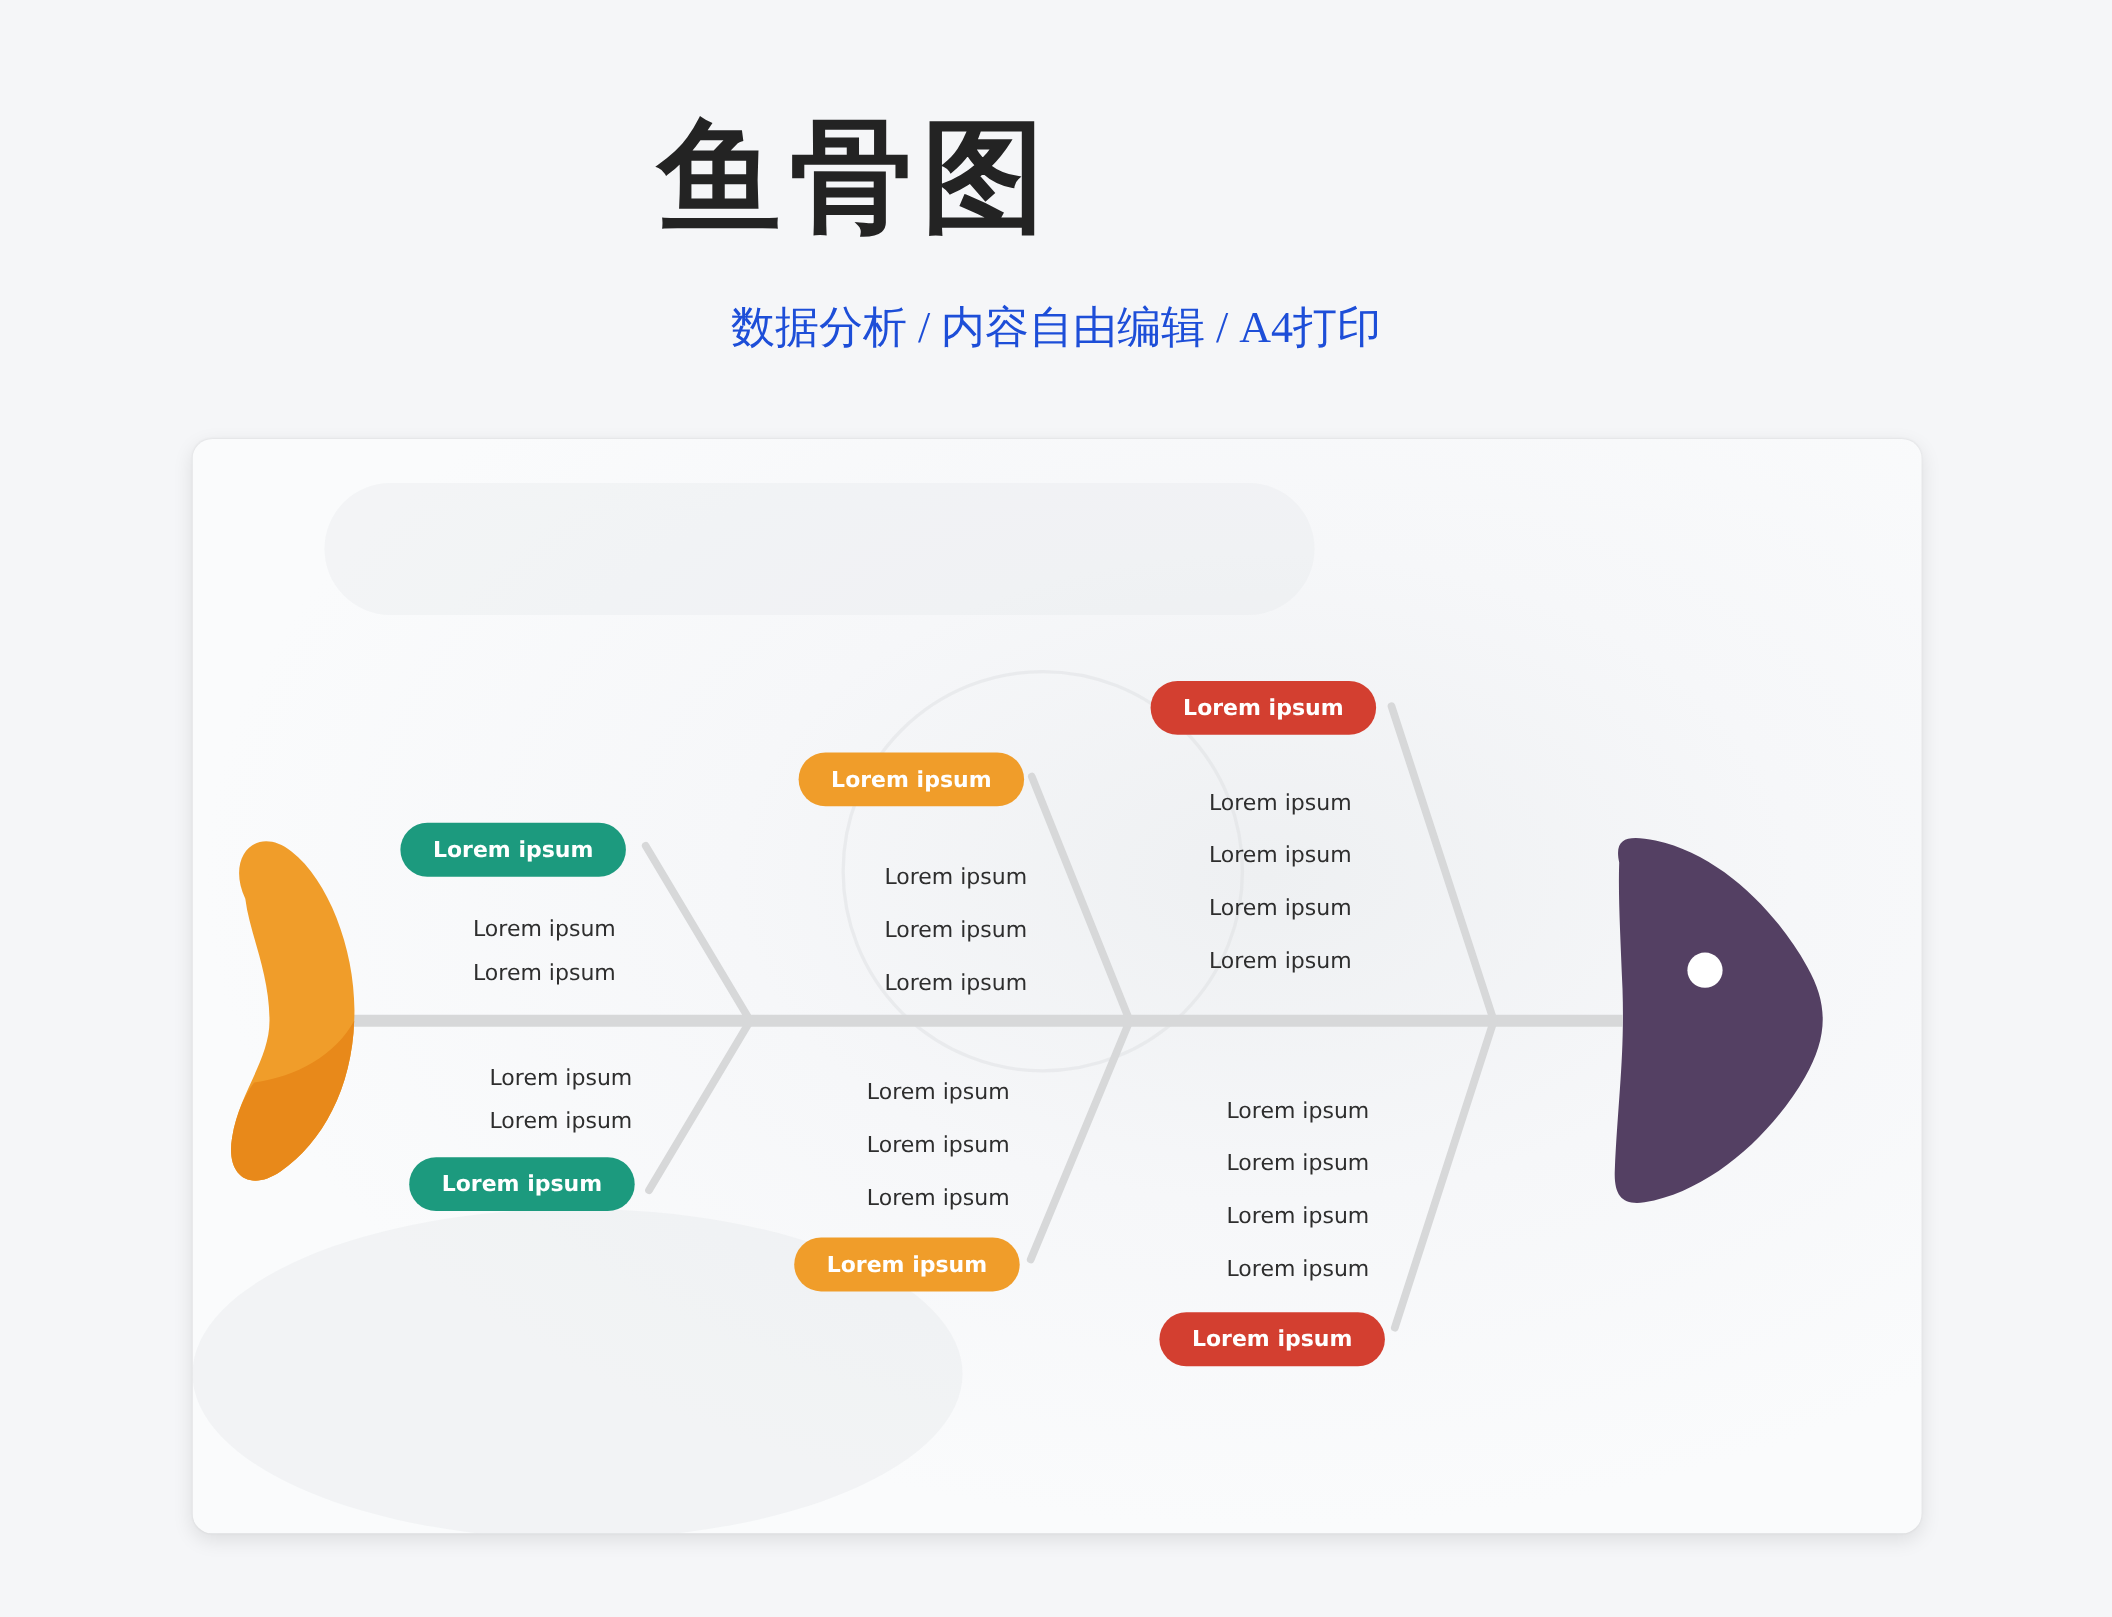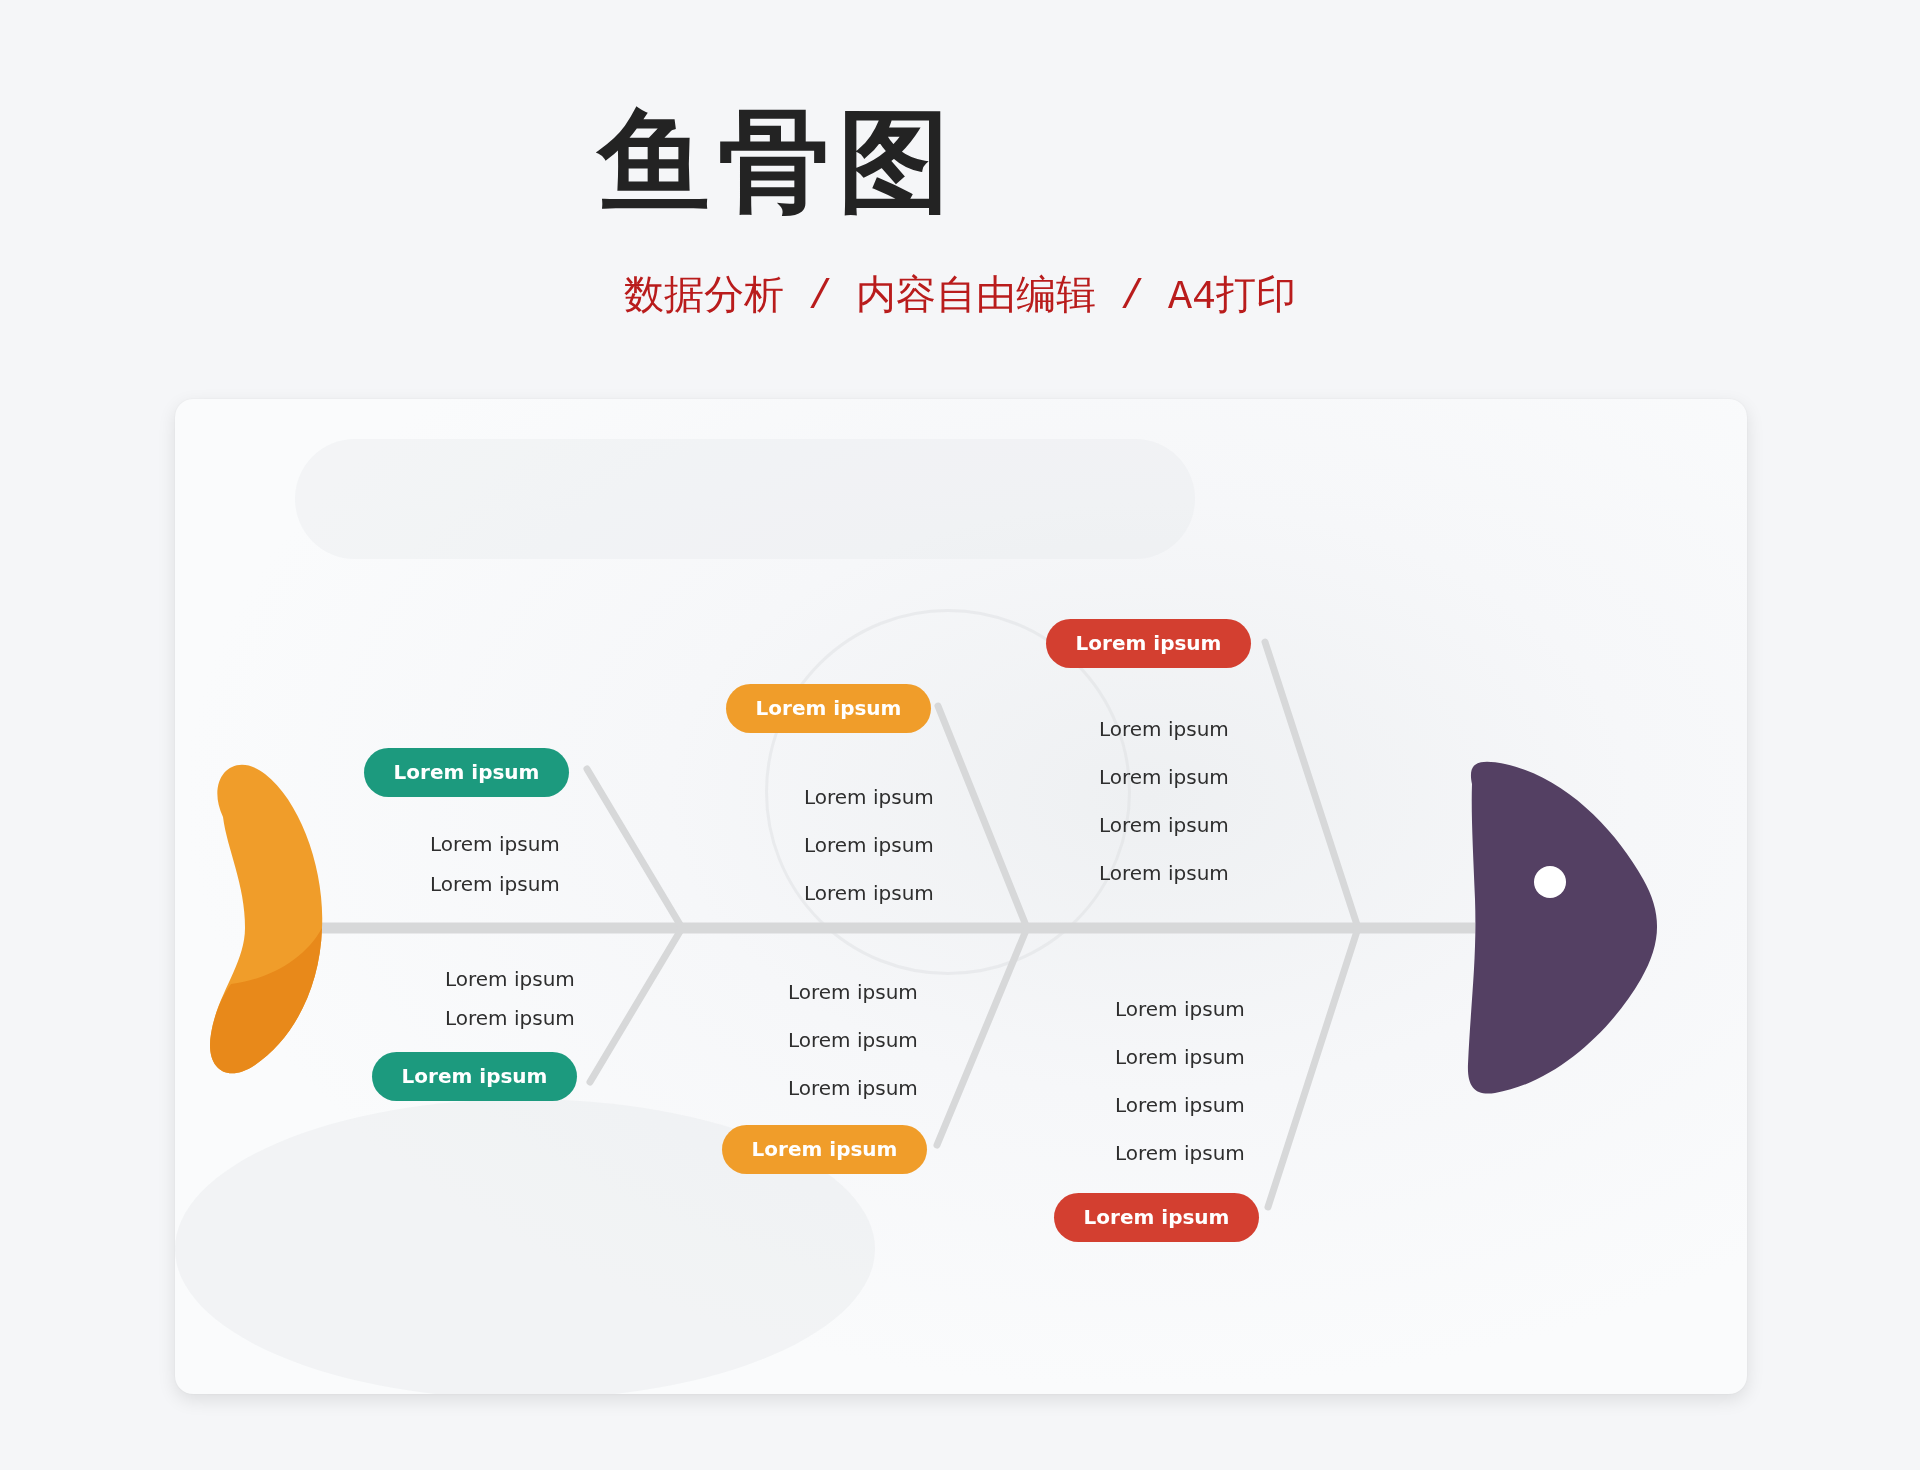--- a/index.html
+++ b/index.html
@@ -8,22 +8,22 @@
     background:#f5f6f8;
     font-family:"Liberation Sans","DejaVu Sans",sans-serif;
   }
   .title {
     position:absolute; left:0; width:1556px; top:96px; text-align:center;
     font-size:112px; font-weight:bold; color:#232323; letter-spacing:8px;
     font-family:"DejaVu Sans",sans-serif; line-height:130px;
   }
   .subtitle {
     position:absolute; left:0; width:1920px; top:270px; text-align:center;
-    font-size:40px; color:#b91c1c; line-height:56px;
-    font-family:Liberation Mono, monospace;
+    font-size:40px; color:#1d4ed8; line-height:56px;
+    font-family:Liberation Serif, serif;
   }
   .card {
     position:absolute; left:175px; top:399px; width:1572px; height:995px;
     border-radius:18px;
     background: radial-gradient(ellipse at 62% 40%, #eef0f2 0%, #f6f7f9 35%, #fafbfc 70%),#f8f9fa;
     box-shadow: 0 6px 18px rgba(0,0,0,0.10), 0 0 2px rgba(0,0,0,0.05);
     overflow:hidden;
   }
   .card .wash1 { position:absolute; left:120px; top:40px; width:900px; height:120px; border-radius:60px; background:rgba(230,232,235,0.35); }
   .card .wash2 { position:absolute; left:0; top:700px; width:700px; height:300px; border-radius:50%; background:rgba(225,228,231,0.35); }

